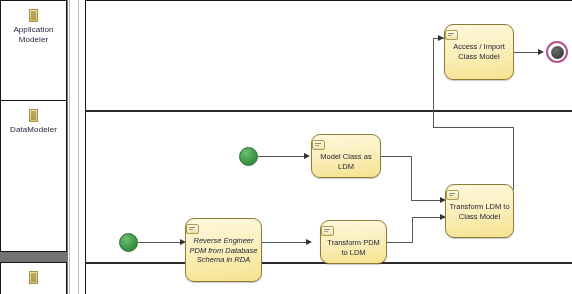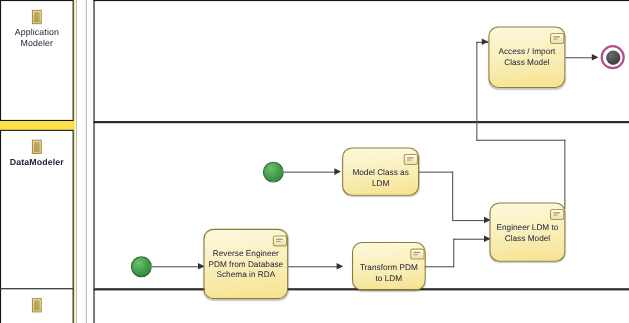--- a/index.html
+++ b/index.html
@@ -1,21 +1,21 @@
 <!DOCTYPE html>
 <html><head>
 <meta charset="utf-8">
 <style>
   html,body{margin:0;padding:0;background:#ffffff;}
   body{
     width:572px;height:294px;overflow:hidden;
     font-family:"Liberation Sans","DejaVu Sans",sans-serif;
     color:#1b1b2a;
   }
-  #canvas{position:relative;width:468px;height:294px;background:#fde047;}
+  #canvas{position:relative;width:468px;height:294px;background:#737373;}
 
   
   .lane-header{
     position:absolute;left:0;background:#ffffff;
     border:1px solid #161616;
     box-sizing:border-box;
     display:flex;flex-direction:column;align-items:center;
     padding-top:8px;
   }
   .lane-header-label{
@@ -49,21 +49,21 @@
     border-top:2px solid #2b2b2b;
     box-sizing:border-box;
   }
 
   
   .task{
     position:absolute;box-sizing:border-box;
     background:linear-gradient(175deg,#fdf8dc 0%,#faf0bf 45%,#f6e390 100%);
     border:1px solid #8d7c36;
     border-radius:9px;
-    display:flex;flex-direction:column;align-items:flex-end;
+    display:flex;flex-direction:column;align-items:flex-start;
     justify-content:flex-start;
     padding-top:5px;
     box-shadow:0 1px 1px rgba(0,0,0,.22);
   }
   .task-label{
     font-size:7.5px;line-height:9.5px;text-align:center;
     color:#23233a;padding:1px 3px 0 3px;width:100%;
     box-sizing:border-box;
   }
   .task-icon{
@@ -109,21 +109,21 @@
 </head>
 <body>
 
 <div id="canvas">
 
   <div class="lane-header" style="top:0px;left:0px;width:67px;height:110px;">
     <span class="actor-icon"></span>
     <span class="lane-header-label">Application Modeler</span>
   </div>
 
-  <div class="lane-header" style="top:118px;left:0px;width:67px;height:152px;font-weight:bold;">
+  <div class="lane-header" style="top:100px;left:0px;width:67px;height:152px;">
     <span class="actor-icon"></span>
     <span class="lane-header-label">DataModeler</span>
   </div>
 
   <div class="lane-header" style="top:262px;left:0px;width:67px;height:40px;">
     <span class="actor-icon"></span>
     <span class="lane-header-label"></span>
   </div>
 
   <div class="gap-band" style="left:68px;width:17px;"></div>
@@ -175,24 +175,24 @@
     <span class="task-label">Access / Import Class Model</span>
   </div>
 
   <div class="task" style="left:311px;top:134px;width:70px;height:44px;">
     <span class="task-icon"></span>
     <span class="task-label">Model Class as LDM</span>
   </div>
 
   <div class="task" style="left:445px;top:184px;width:69px;height:54px;">
     <span class="task-icon"></span>
-    <span class="task-label">Engineer LDM to Class Model</span>
-  </div>
-
-  <div class="task" style="left:185px;top:208px;width:77px;height:64px;">
+    <span class="task-label">Transform LDM to Class Model</span>
+  </div>
+
+  <div class="task" style="left:185px;top:218px;width:77px;height:64px;font-style:italic;">
     <span class="task-icon"></span>
     <span class="task-label">Reverse Engineer PDM from Database Schema in RDA</span>
   </div>
 
   <div class="task" style="left:320px;top:220px;width:67px;height:44px;">
     <span class="task-icon"></span>
     <span class="task-label">Transform PDM to LDM</span>
   </div>
 
 </div>

